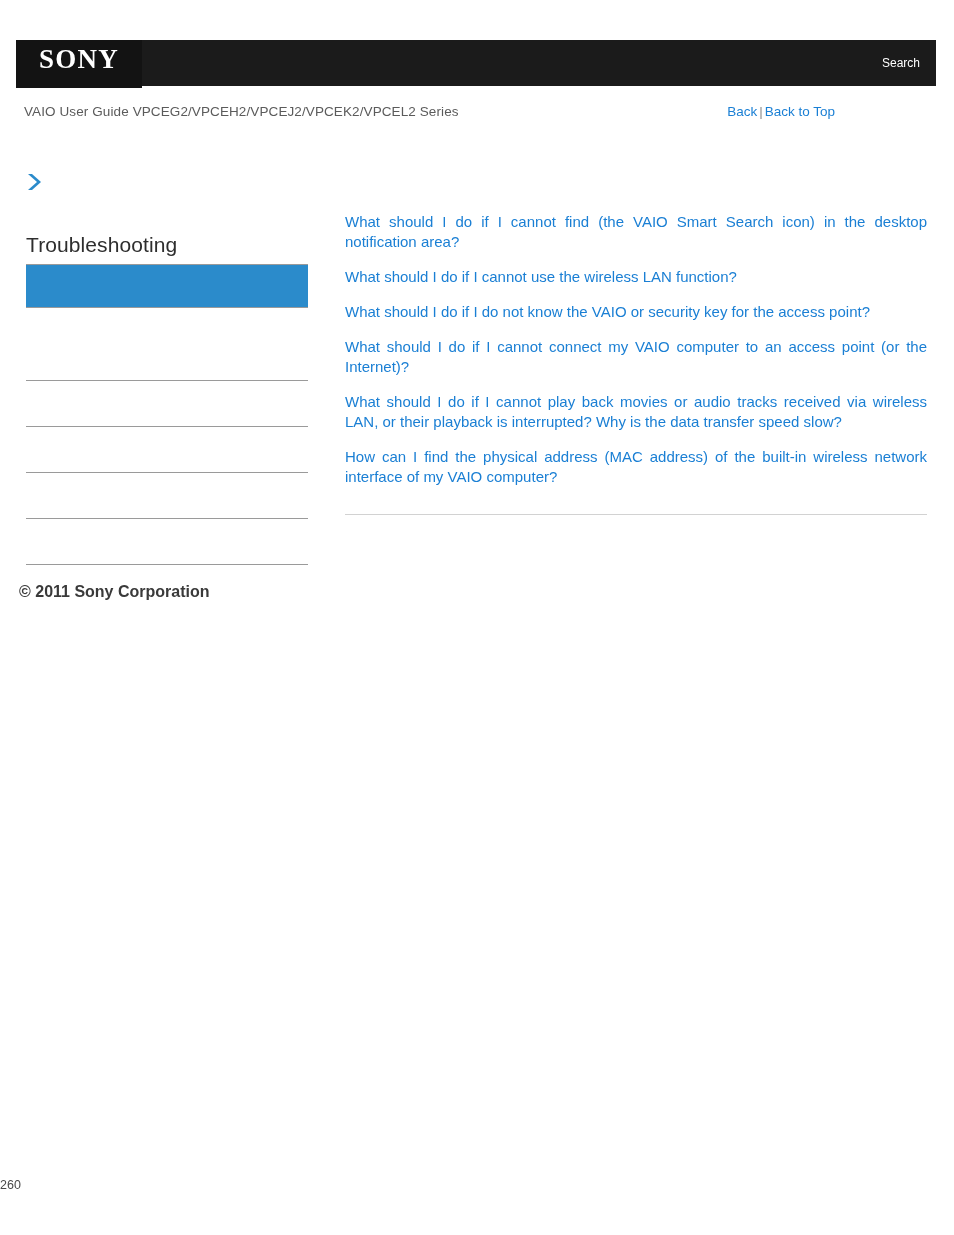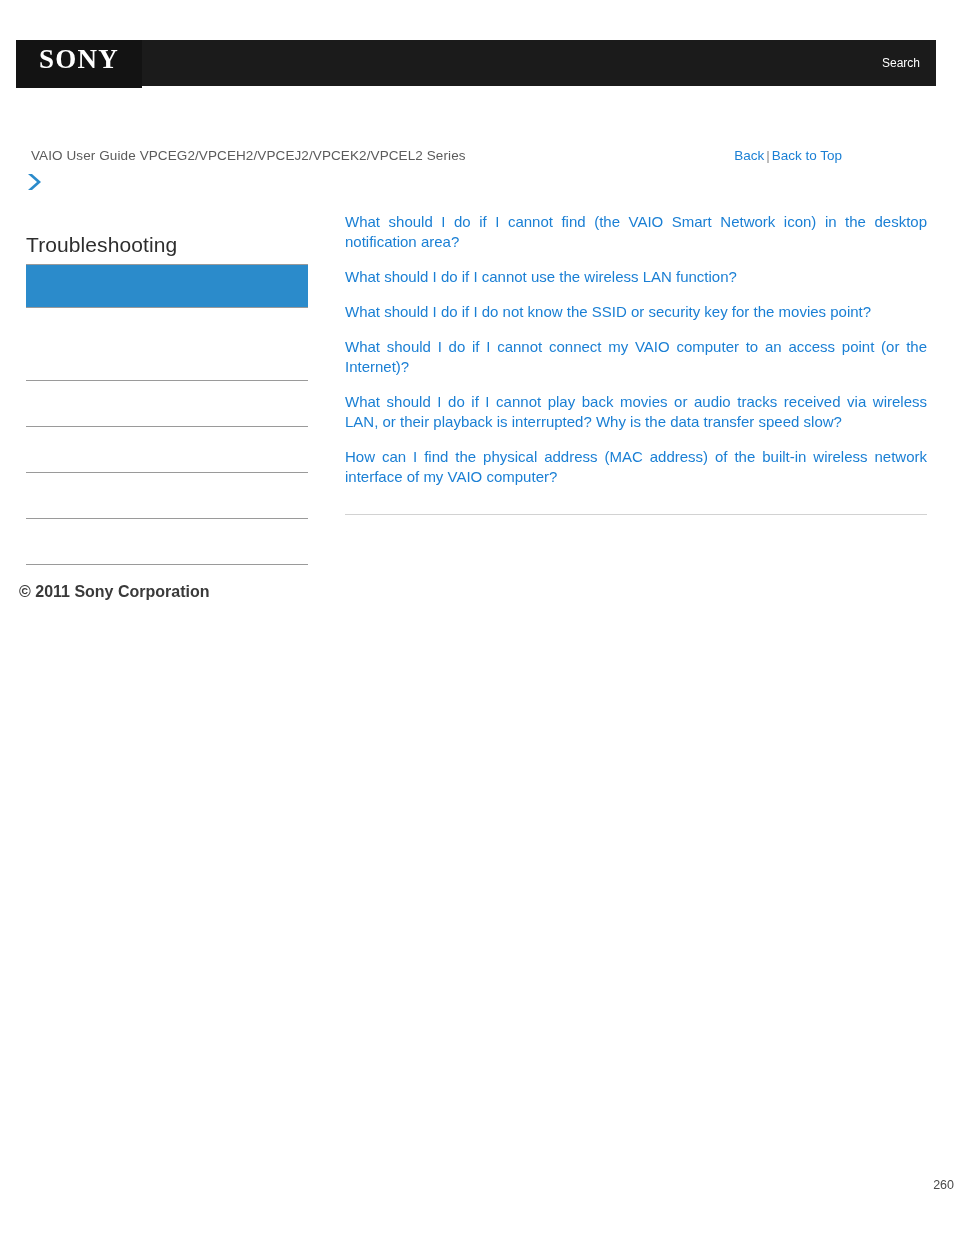--- a/index.html
+++ b/index.html
@@ -54,25 +54,24 @@
     top: 54px;
     color: #ffffff;
     font-size: 12px;
     line-height: 18px;
     font-family: "Liberation Sans", sans-serif;
   }
 
   
   .breadcrumb-row {
     position: absolute;
-    left: 12px;
+    left: 5px;
     top: 102px;
     width: 848px;
     height: 24px;
-    margin-top: 44px;
   }
   .guide-title {
     position: absolute;
     left: 19px;
     top: 0;
     font-size: 13.5px;
     line-height: 20px;
     color: #5b5b5b;
     letter-spacing: 0.1px;
   }
@@ -176,21 +175,21 @@
     line-height: 18px;
     color: #3a3a3a;
     font-weight: bold;
     text-align: center;
   }
   .page-number {
     position: absolute;
     left: 0;
     top: 1176px;
     width: 954px;
-    text-align: right;
+    text-align: left;
     font-size: 12.5px;
     line-height: 18px;
     color: #4a4a4a;
   }
 </style>
 </head>
 <body>
 
 <div class="header-bar"></div>
 
@@ -217,23 +216,23 @@
   <h1 class="sidebar-title">Troubleshooting</h1>
   <div class="sidebar-selected"></div>
   <div class="sidebar-item first"></div>
   <div class="sidebar-item"></div>
   <div class="sidebar-item"></div>
   <div class="sidebar-item"></div>
   <div class="sidebar-item"></div>
 </div>
 
 <div class="content">
-  <a class="content-link" href="#">What should I do if I cannot find (the VAIO Smart Network icon) in the desktop notification area?</a>
+  <a class="content-link" href="#">What should I do if I cannot find (the VAIO Smart Search icon) in the desktop notification area?</a>
   <a class="content-link" href="#">What should I do if I cannot use the wireless LAN function?</a>
-  <a class="content-link" href="#">What should I do if I do not know the SSID or security key for the movies point?</a>
+  <a class="content-link" href="#">What should I do if I do not know the VAIO or security key for the access point?</a>
   <a class="content-link" href="#">What should I do if I cannot connect my VAIO computer to an access point (or the Internet)?</a>
   <a class="content-link" href="#">What should I do if I cannot play back movies or audio tracks received via wireless LAN, or their playback is interrupted? Why is the data transfer speed slow?</a>
   <a class="content-link" href="#">How can I find the physical address (MAC address) of the built-in wireless network interface of my VAIO computer?</a>
   <div class="content-rule"></div>
 </div>
 
 <div class="copyright">© 2011 Sony Corporation</div>
 <div class="page-number">260</div>
 
 </body></html>

